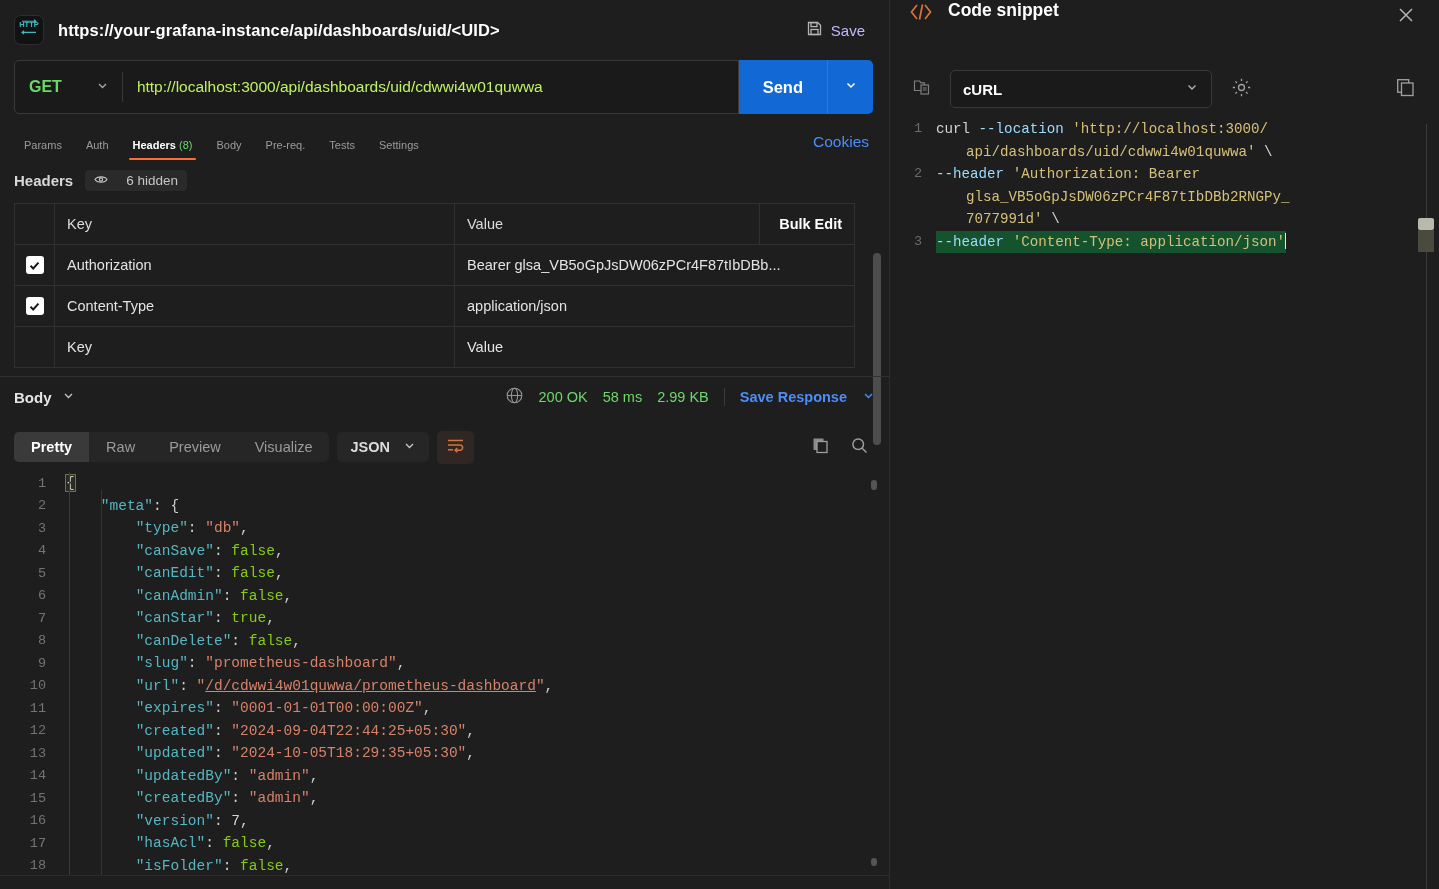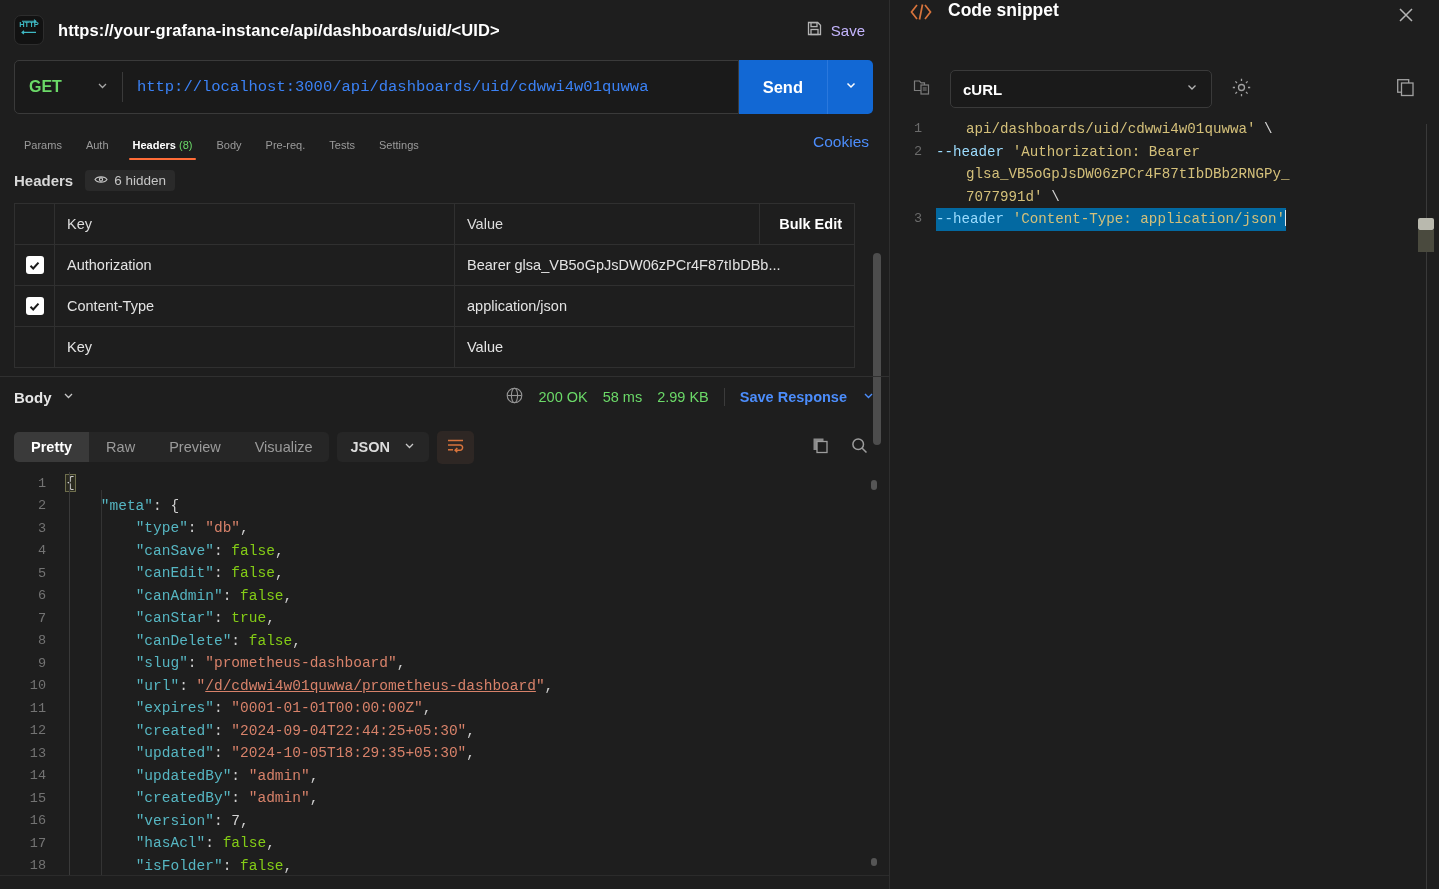--- a/index.html
+++ b/index.html
@@ -43,22 +43,22 @@
   }
   .method {
     display: flex; align-items: center; gap: 34px; padding: 0 14px 0 14px;
     height: 100%; cursor: pointer; position: relative;
   }
   .method .m-label { color: #6bd968; font-size: 16px; font-weight: bold; }
   .method:after {
     content: ""; position: absolute; right: 0; top: 11px; bottom: 11px; width: 1px; background: #3a3a3a;
   }
   .url-input {
-    flex: 1; background: transparent; border: 0; outline: none; color: #3b82f6;
-    font-size: 15.5px; padding: 0 14px; height: 100%; font-family: Liberation Mono, monospace;
+    flex: 1; background: transparent; border: 0; outline: none; color: #bef264;
+    font-size: 15.5px; padding: 0 14px; height: 100%; font-family: Liberation Sans, sans-serif;
   }
   .send-wrap { display: flex; height: 54px; }
   .send-btn {
     background: #1268d4; color: #fff; border: 0; font-weight: bold; font-size: 16.5px;
     padding: 0 24px; cursor: pointer; border-radius: 0; font-family: "Liberation Sans", sans-serif;
   }
   .send-caret {
     background: #1268d4; width: 46px; display: flex; align-items: center; justify-content: center;
     border-radius: 0 5px 5px 0; cursor: pointer; border-left: 1px solid #2a78dd;
   }
@@ -76,21 +76,21 @@
     background: #ff6c37; border-radius: 2px;
   }
   .tab .count { color: #6bd968; font-weight: normal; }
   .tabs-spacer { flex: 1; }
   .cookies { color: #4c8dfb; font-size: 15.5px; padding: 0 4px 9px 0; cursor: pointer; }
 
   
   .hdr-row { display: flex; align-items: center; gap: 12px; padding: 10px 14px 8px 14px; }
   .hdr-label { font-size: 15px; color: #d8d8d8; font-weight: bold; }
   .hidden-pill {
-    display: flex; gap: 6px; background: #2a2a2a; border-radius: 4px;
+    display: flex; gap: 18px; background: #2a2a2a; border-radius: 4px;
     padding: 3px 9px; color: #c6c6c6; font-size: 13.5px; cursor: pointer;
   }
 
   
   .tablewrap { position: relative; margin: 4px 14px 0 14px; }
   table.kv { width: 840px; border-collapse: collapse; table-layout: fixed; }
   table.kv th, table.kv td {
     border: 1px solid #303030; height: 41px; padding: 0 12px; text-align: left;
     font-size: 14.5px; font-weight: normal; color: #e3e3e3;
   }
@@ -186,21 +186,21 @@
   .cs-copy-right { cursor: pointer; padding: 5px; opacity: .8; }
 
   .snippet { position: absolute; left: 0; right: 0; top: 118px; bottom: 0; overflow: hidden; }
   .srow { display: flex; font-family: "Liberation Mono", monospace; font-size: 14.2px; line-height: 22.5px; }
   .sln { width: 46px; text-align: right; color: #6b6b6b; padding-right: 14px; flex: none; font-size: 13.5px; }
   .scode { white-space: pre; color: #d4d4d4; }
   .sy-cmd { color: #d4d4d4; }
   .sy-flag { color: #9cdcfe; }
   .sy-str { color: #d4c07a; }
   .sy-cont { color: #d4d4d4; }
-  .selline { background: #0369a1; }
+  .selline { background: #14532d; }
   .caret { display: inline-block; width: 1px; height: 16px; background: #e8e8e8; vertical-align: -3px; }
   .s-track { position: absolute; right: 12px; top: 6px; bottom: 0; width: 1px; background: #3a3a3a; }
   .s-thumb { position: absolute; right: 5px; top: 100px; width: 16px; height: 12px; background: #b9b9ae;
              border-radius: 2px; }
   .s-thumb2 { position: absolute; right: 5px; top: 112px; width: 16px; height: 22px; background: #4a4a3e; }
 </style>
 </head>
 <body>
 
 <div class="app">
@@ -547,20 +547,21 @@
           <rect x="6.5" y="6" width="11.5" height="12.5" fill="#1e1e1e"></rect>
         </svg>
       </span>
     </div>
 
     <div class="snippet">
       <div id="snippet-rows">
           <div class="srow">
             <div class="sln">1</div>
             <div>
+              <div class="scode"><span class="sy-cmd">curl </span><span class="sy-flag">--location</span><span class="sy-cmd"> </span><span class="sy-str">'http://localhost:3000/</span></div>
               <div class="scode" style="padding-left: 30px;"><span class="sy-str">api/dashboards/uid/cdwwi4w01quwwa'</span><span class="sy-cont"> \</span></div>
             </div>
           </div>
           <div class="srow">
             <div class="sln">2</div>
             <div>
               <div class="scode"><span class="sy-flag">--header</span><span class="sy-cmd"> </span><span class="sy-str">'Authorization: Bearer</span></div>
               <div class="scode" style="padding-left: 30px;"><span class="sy-str">glsa_VB5oGpJsDW06zPCr4F87tIbDBb2RNGPy_</span></div>
               <div class="scode" style="padding-left: 30px;"><span class="sy-str">7077991d'</span><span class="sy-cont"> \</span></div>
             </div>

